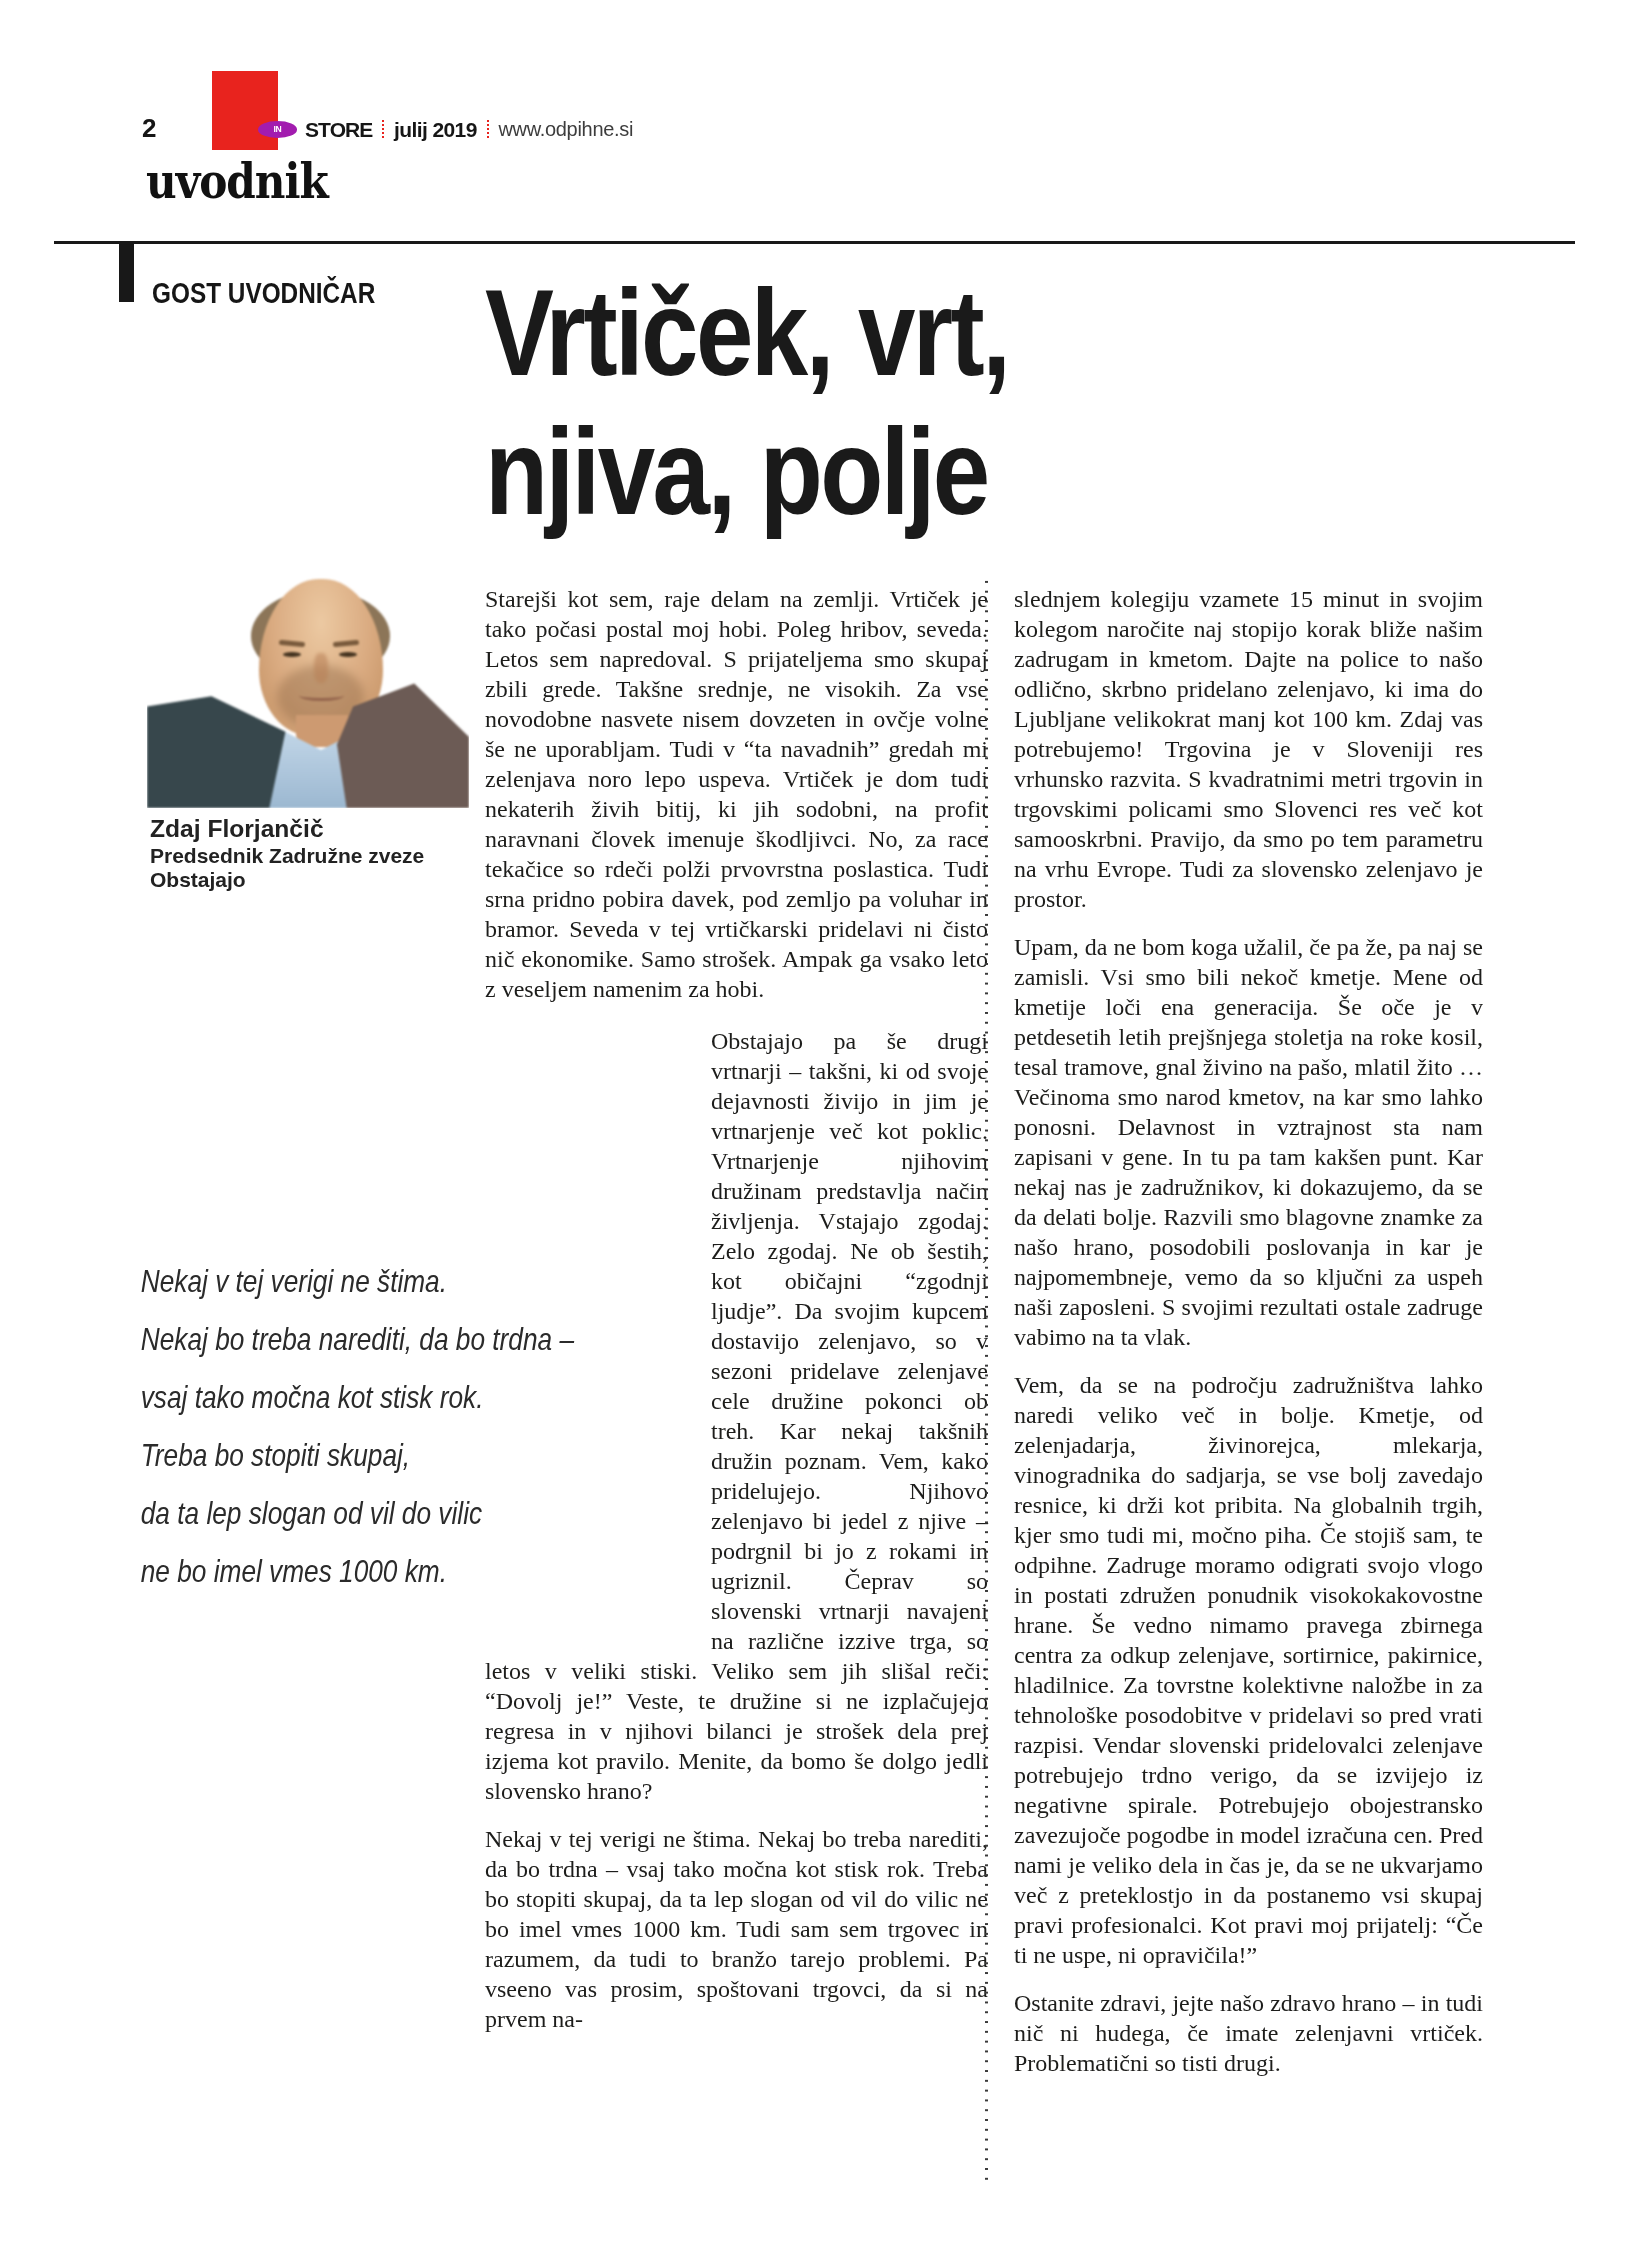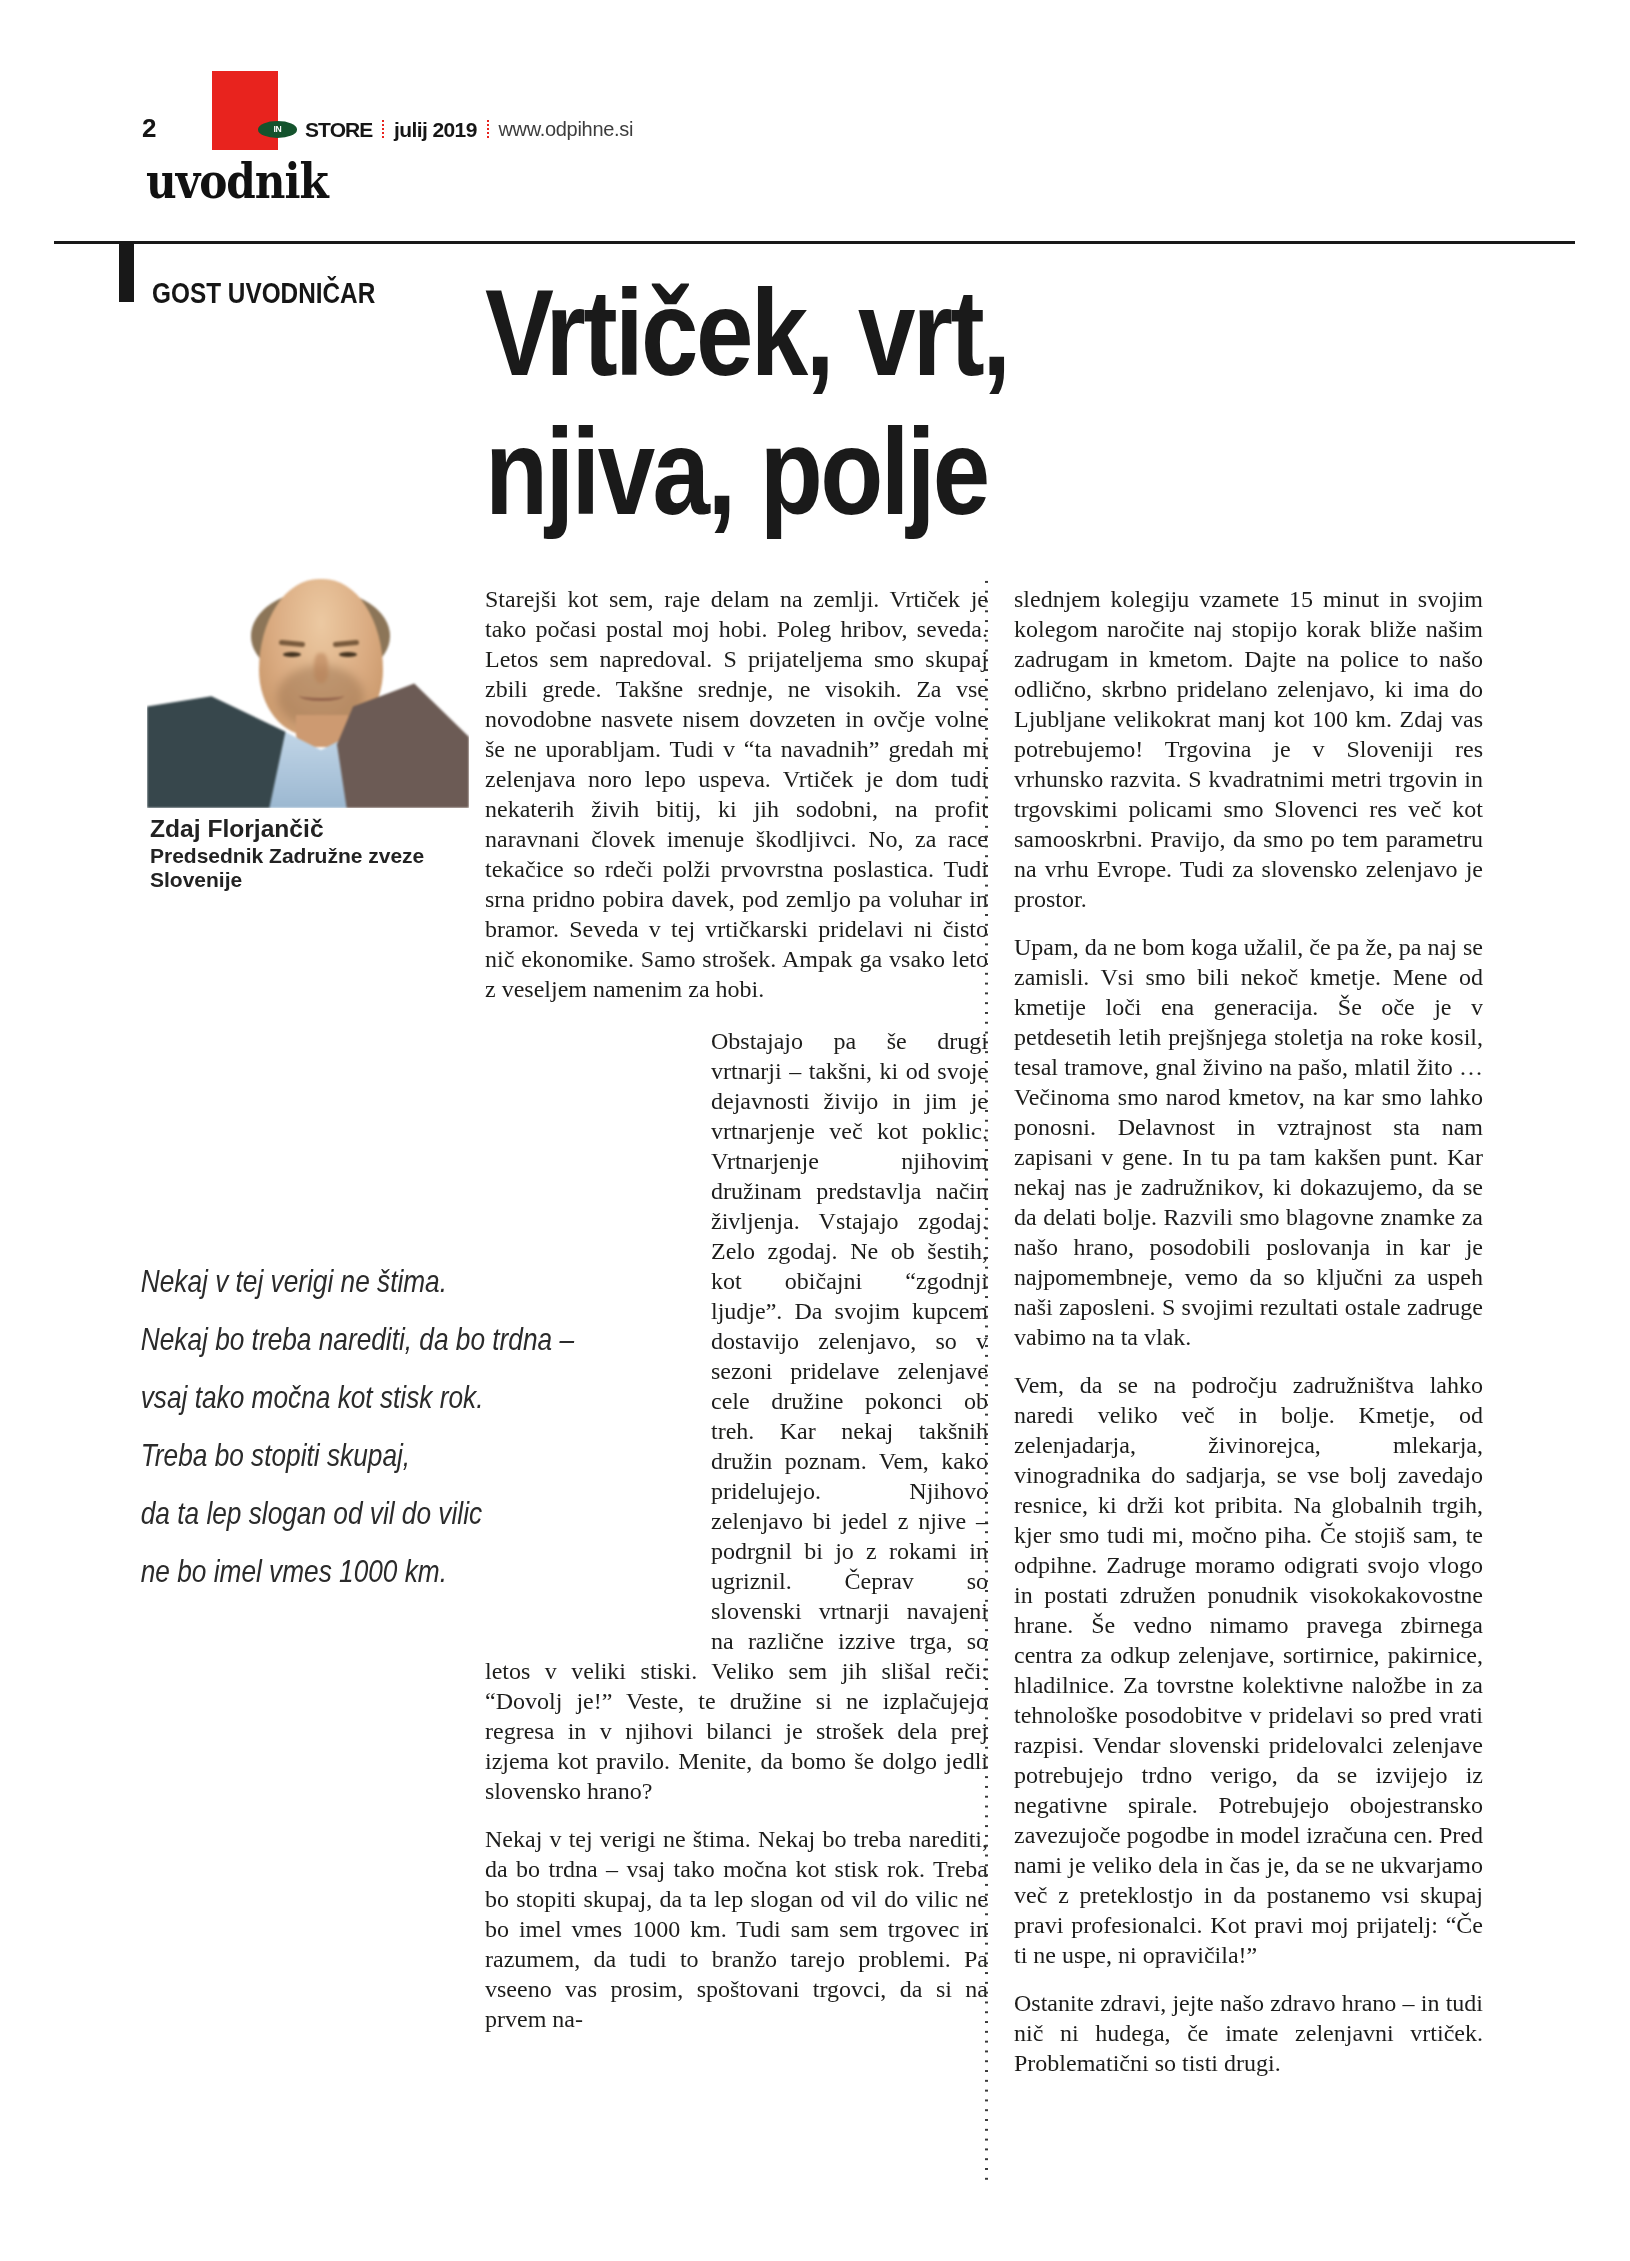--- a/index.html
+++ b/index.html
@@ -5,21 +5,21 @@
   html,body{margin:0;padding:0;background:#888;}
   #page{
     position:relative;width:1630px;height:2261px;background:#ffffff;
     font-family:"Liberation Serif",serif;color:#1d1d1b;overflow:hidden;
   }
   [data-name]{box-sizing:border-box;}
   
   .page-number{position:absolute;left:142px;top:115px;font:700 26px/1 "Liberation Sans",sans-serif;color:#161616;}
   .red-block{position:absolute;left:212px;top:71px;width:66px;height:79px;background:#e8231e;}
   .masthead{position:absolute;left:258px;top:117px;height:24.6px;display:flex;align-items:center;gap:8px;white-space:nowrap;}
-  .in-circle{width:39px;height:16.6px;border-radius:50%;background:#14532d;color:#fff;display:flex;align-items:center;justify-content:center;font:700 8.6px/1 "Liberation Sans",sans-serif;letter-spacing:-0.3px;}
+  .in-circle{width:39px;height:16.6px;border-radius:50%;background:#a21caf;color:#fff;display:flex;align-items:center;justify-content:center;font:700 8.6px/1 "Liberation Sans",sans-serif;letter-spacing:-0.3px;}
   .store-word{font:700 21px/1 "Liberation Sans",sans-serif;color:#161616;letter-spacing:-0.9px;}
   .mast-sep{height:18.4px;border-left:2.5px dotted #e8231e;margin:0 1.8px;}
   .issue-word{font:700 21px/1 "Liberation Sans",sans-serif;color:#161616;letter-spacing:-0.6px;}
   .site-word{font:400 20px/1 "Liberation Sans",sans-serif;color:#3d3d3d;letter-spacing:-0.3px;}
   .section-word{position:absolute;left:146px;top:157px;font:700 48px/1 "DejaVu Serif",serif;color:#111;letter-spacing:-1.2px;transform:scaleX(0.88);transform-origin:left top;}
   .top-rule{position:absolute;left:54px;top:241px;width:1521px;height:3.1px;background:#181818;}
   .kicker-bar{position:absolute;left:119px;top:244px;width:15.3px;height:58px;background:#181818;}
   .kicker{position:absolute;left:152px;top:279px;font:700 29px/1 "Liberation Sans",sans-serif;color:#161616;letter-spacing:0;transform:scaleX(0.84);transform-origin:left top;white-space:nowrap;}
   .headline{position:absolute;left:485px;top:263px;font:700 123px/139px "Liberation Sans",sans-serif;color:#1a1a1a;letter-spacing:-3.1px;transform:scaleX(0.84);transform-origin:left top;white-space:nowrap;}
   
@@ -98,21 +98,21 @@
       <div class="neck" data-name="person-neck"></div>
       <div class="shirt" data-name="person-shirt"></div>
       <div class="jacket-l" data-name="person-jacket-left"></div>
       <div class="jacket-r" data-name="person-jacket-right"></div>
     </div>
   </div>
 
   <div class="caption" data-name="author-caption">
     <div class="name" data-name="author-name">Zdaj Florjančič</div>
     <div class="role" data-name="author-role-line1">Predsednik Zadružne zveze</div>
-    <div class="role" data-name="author-role-line2">Slovenije</div>
+    <div class="role" data-name="author-role-line2">Obstajajo</div>
   </div>
 
   <div class="col" id="col1" data-name="article-column-1">
     <p class="indented" data-name="paragraph">Starejši kot sem, raje delam na zemlji. Vrtiček je tako počasi postal moj hobi. Poleg hribov, seveda. Letos sem napredoval. S prijateljema smo skupaj zbili grede. Takšne srednje, ne visokih. Za vse novodobne nasvete nisem dovzeten in ovčje volne še ne uporabljam. Tudi v “ta navadnih” gredah mi zelenjava noro lepo uspeva. Vrtiček je dom tudi nekaterih živih bitij, ki jih sodobni, na profit naravnani človek imenuje škodljivci. No, za race tekačice so rdeči polži prvovrstna poslastica. Tudi srna pridno pobira davek, pod zemljo pa voluhar in bramor. Seveda v tej vrtičkarski pridelavi ni čisto nič ekonomike. Samo strošek. Ampak ga vsako leto z veseljem namenim za hobi.</p>
     <div class="quote-spacer" data-name="pull-quote-spacer"></div>
     <p class="indented p2" data-name="paragraph">Obstajajo pa še drugi vrtnarji – takšni, ki od svoje dejavnosti živijo in jim je vrtnarjenje več kot poklic. Vrtnarjenje njihovim družinam predstavlja način življenja. Vstajajo zgodaj. Zelo zgodaj. Ne ob šestih, kot običajni “zgodnji ljudje”. Da svojim kupcem dostavijo zelenjavo, so v sezoni pridelave zelenjave cele družine pokonci ob treh. Kar nekaj takšnih družin poznam. Vem, kako pridelujejo. Njihovo zelenjavo bi jedel z njive – podrgnil bi jo z rokami in ugriznil. Čeprav so slovenski vrtnarji navajeni na različne izzive trga, so letos v veliki stiski. Veliko sem jih slišal reči: “Dovolj je!” Veste, te družine si ne izplačujejo regresa in v njihovi bilanci je strošek dela prej izjema kot pravilo. Menite, da bomo še dolgo jedli slovensko hrano?</p>
     <p class="indented" data-name="paragraph">Nekaj v tej verigi ne štima. Nekaj bo treba narediti, da bo trdna – vsaj tako močna kot stisk rok. Treba bo stopiti skupaj, da ta lep slogan od vil do vilic ne bo imel vmes 1000 km. Tudi sam sem trgovec in razumem, da tudi to branžo tarejo problemi. Pa vseeno vas prosim, spoštovani trgovci, da si na prvem na-</p>
 
     <div class="pull-quote" data-name="pull-quote">
       <div class="inner" data-name="pull-quote-text">

